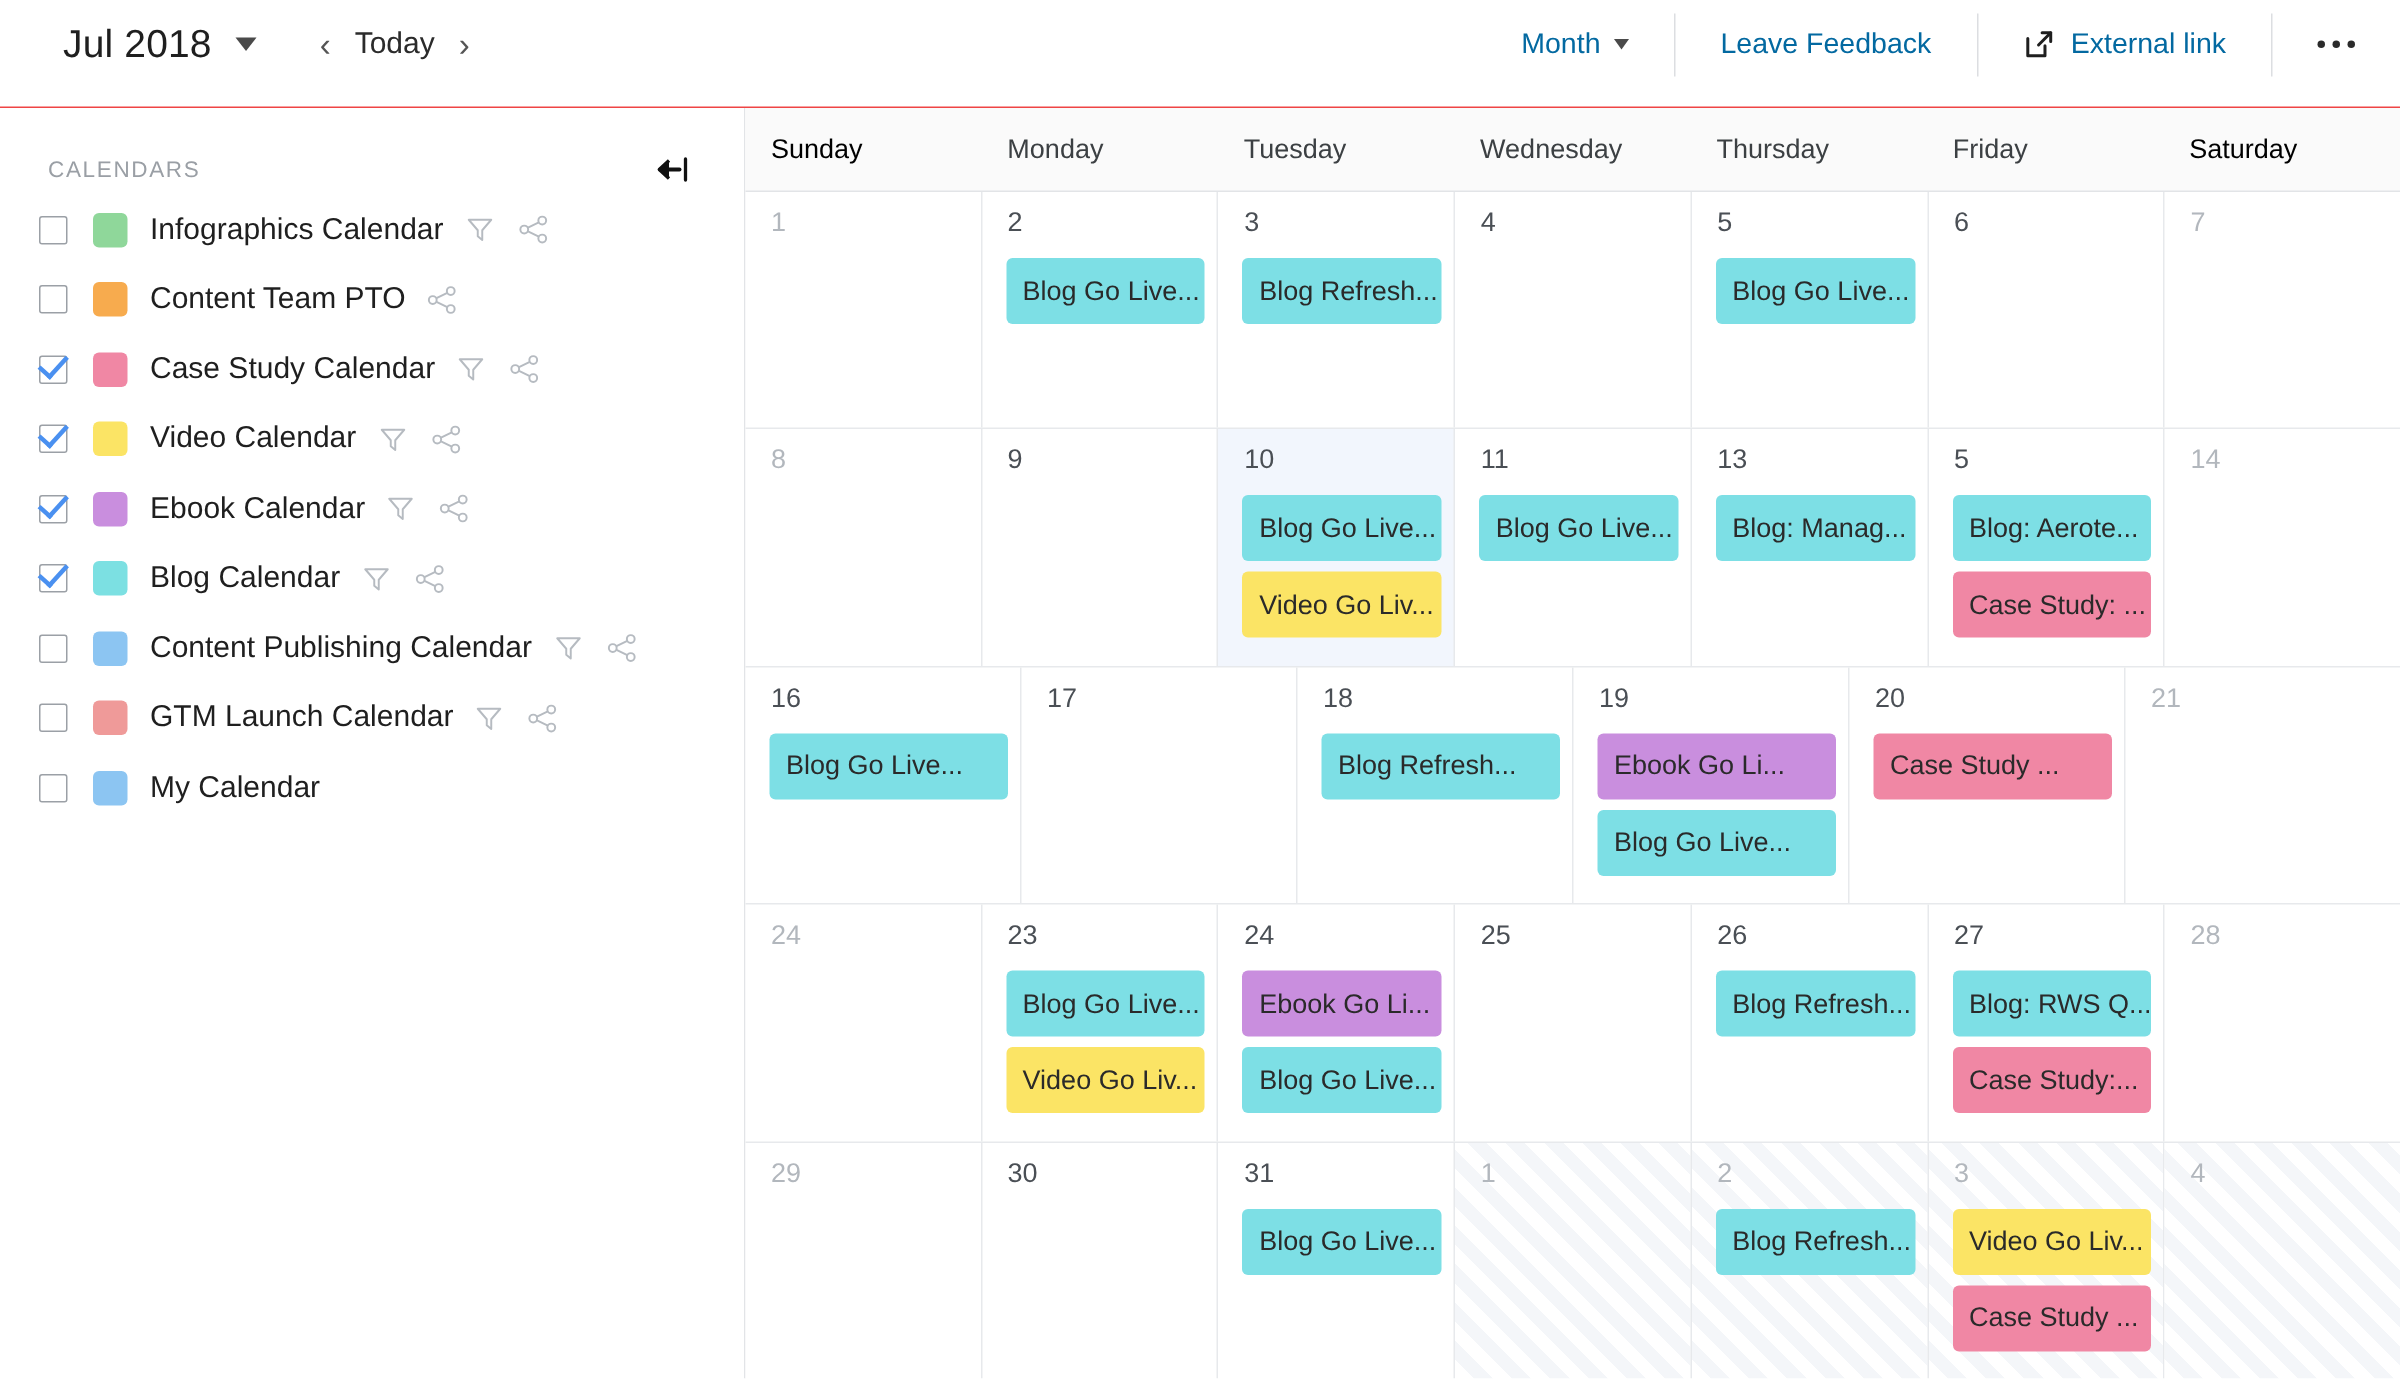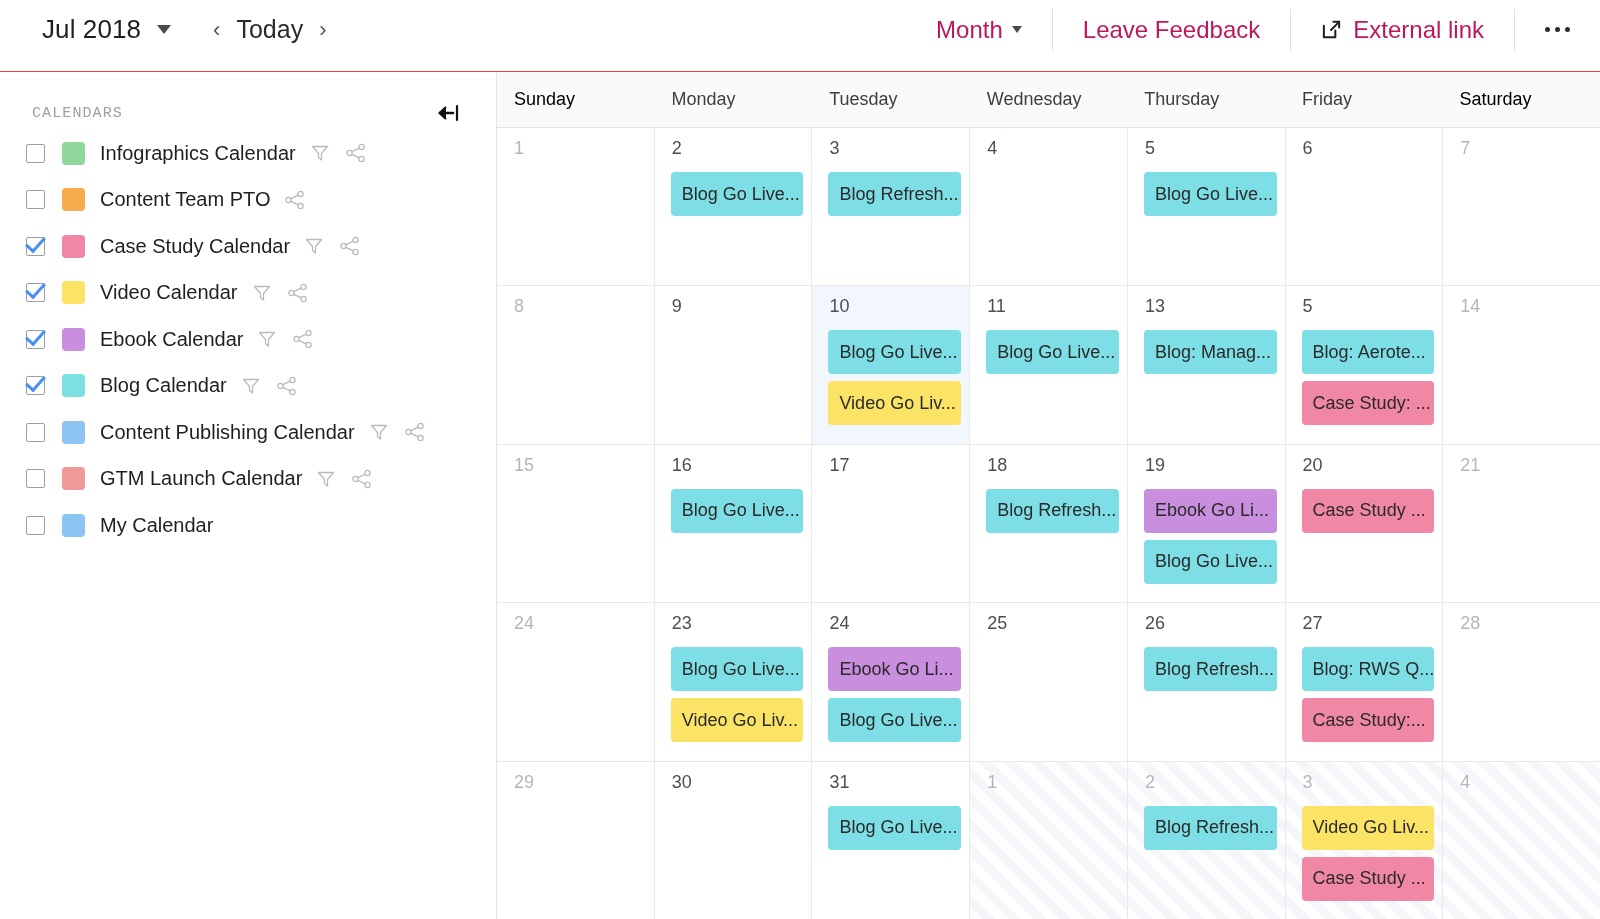--- a/index.html
+++ b/index.html
@@ -30,27 +30,27 @@
     border-top: 9px solid #4a4a4a;
     margin-left: 16px;
     cursor: pointer;
   }
   .nav-group { display: flex; align-items: center; margin-left: 32px; }
   .chev {
     font-size: 22px; color: #555; padding: 2px 10px; cursor: pointer;
     font-family: "Liberation Sans", sans-serif; line-height: 1;
   }
   .today-btn {
-    font-size: 25px; color: #2b2b2b; padding: 0 6px; cursor: pointer;
+    font-size: 20px; color: #2b2b2b; padding: 0 6px; cursor: pointer;
   }
   .topbar-right { margin-left: auto; display: flex; align-items: center; height: 100%; }
   .tb-item {
     display: flex; align-items: center; justify-content: center;
     height: 42px; padding: 0 30px;
-    font-size: 24px; color: #be185d; cursor: pointer;
+    font-size: 19px; color: #0369a1; cursor: pointer;
     border-left: 1px solid #dcdee1;
   }
   .tb-item.first { border-left: none; }
   .tb-item .mini-caret {
     width: 0; height: 0;
     border-left: 5px solid transparent;
     border-right: 5px solid transparent;
     border-top: 7px solid #4a4a4a;
     margin-left: 9px;
   }
@@ -66,21 +66,21 @@
     width: 497px; min-width: 497px;
     background: #fff;
     border-right: 1px solid #e2e4e7;
     padding-top: 24px;
   }
   .sb-header {
     display: flex; align-items: center;
     padding: 0 34px 0 32px; height: 34px;
   }
   .sb-header-title {
-    font-size: 15px; letter-spacing: 1.1px; color: #9a9fa5; font-weight: 400; font-family: Liberation Mono, monospace;
+    font-size: 15px; letter-spacing: 1.1px; color: #9a9fa5; font-weight: 400;
   }
   .collapse-btn { margin-left: auto; cursor: pointer; display: flex; align-items: center; }
 
   .new-cal {
     display: flex; align-items: center;
     padding: 0 32px; height: 52px; margin-top: 10px;
     cursor: pointer;
   }
   .plus-icon {
     position: relative; width: 19px; height: 19px; margin-right: 13px; flex: none;
@@ -458,23 +458,20 @@
                 <div class="chip" style="background: rgb(125, 223, 229);">Blog: Aerote...</div>
                 <div class="chip" style="background: rgb(240, 135, 164);">Case Study: ...</div>
               </div>
             </div>
             <div class="cell">
               <span class="daynum dim">14</span>
             </div>
           </div>
           <div class="week">
             <div class="cell">
-              <span class="daynum dim">15</span>
-            </div>
-            <div class="cell">
               <span class="daynum">16</span>
               <div class="events">
                 <div class="chip" style="background: rgb(125, 223, 229);">Blog Go Live...</div>
               </div>
             </div>
             <div class="cell">
               <span class="daynum">17</span>
             </div>
             <div class="cell">
               <span class="daynum">18</span>

